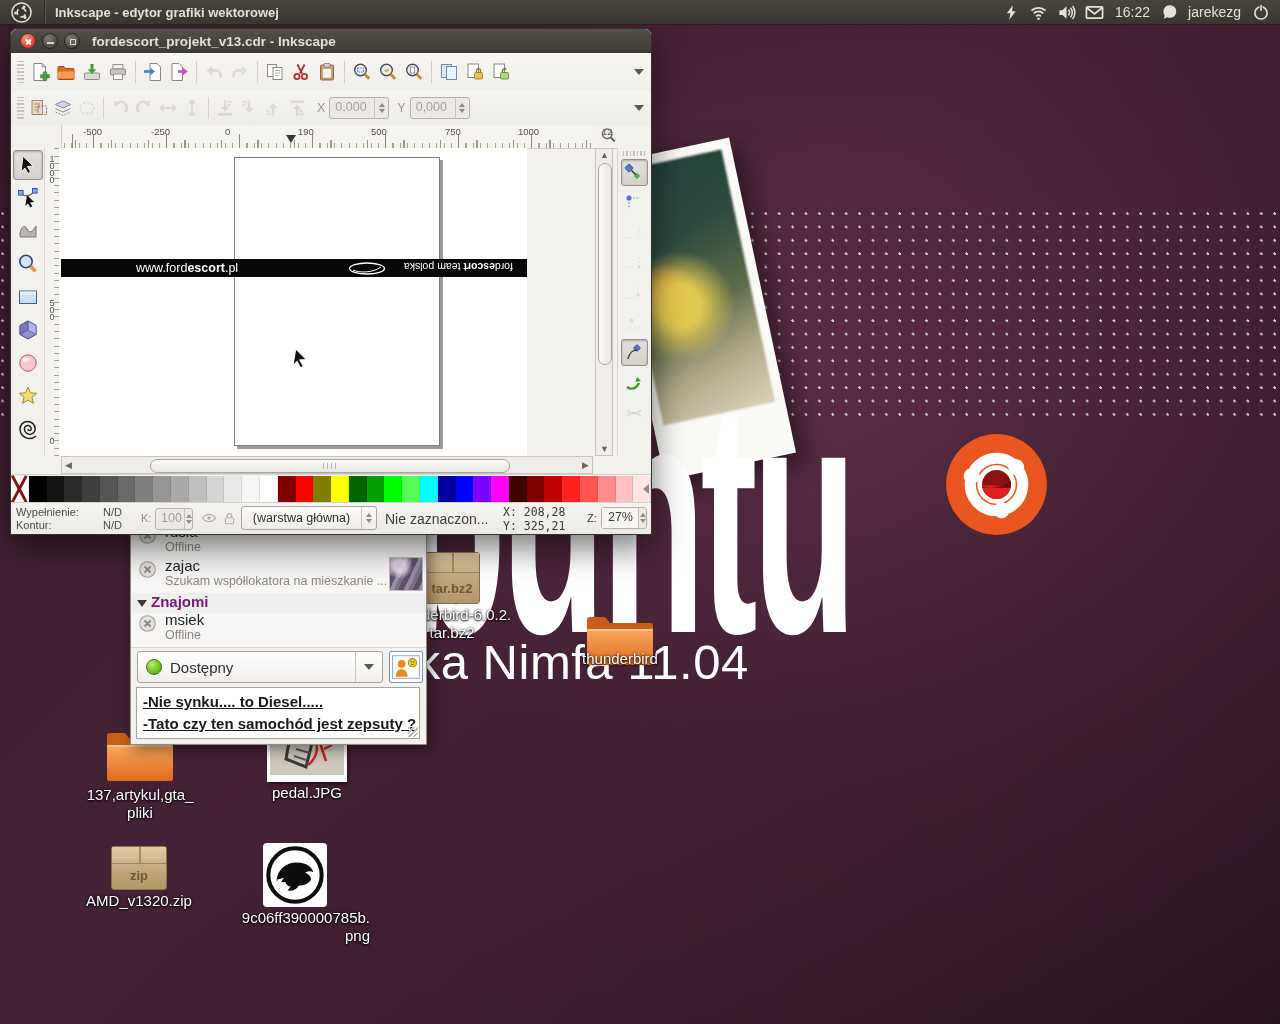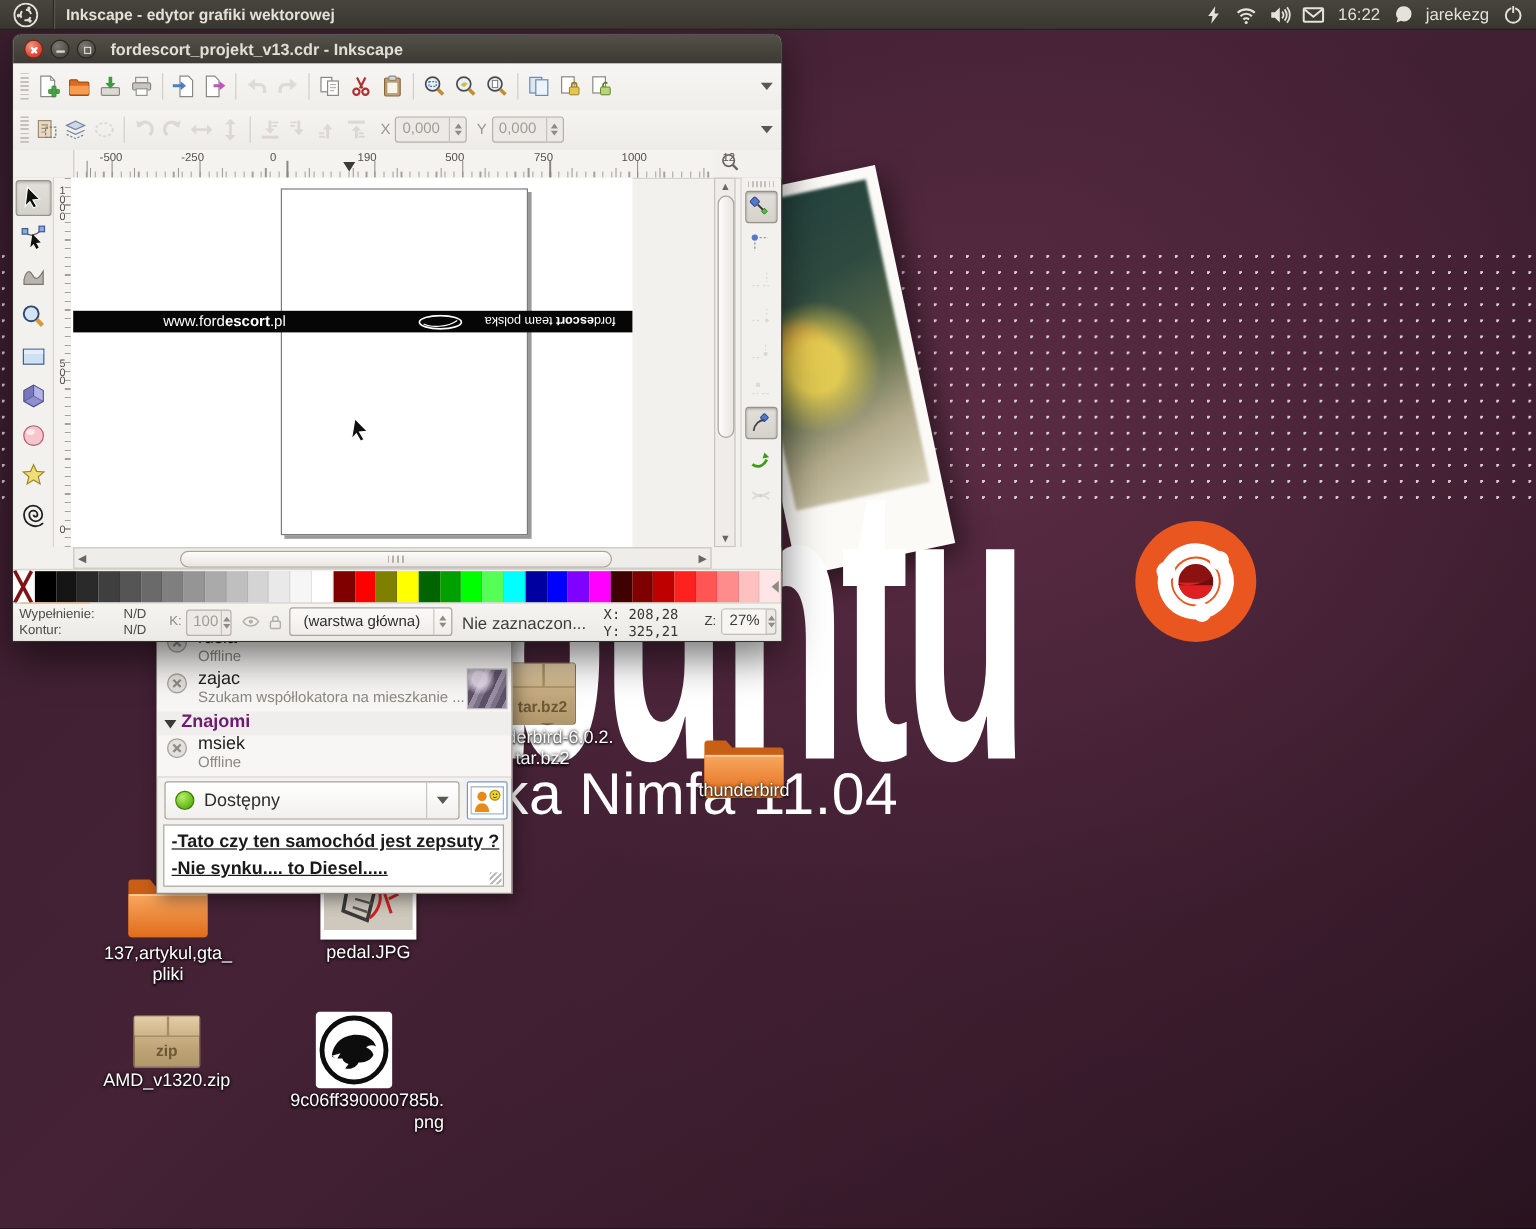--- a/index.html
+++ b/index.html
@@ -346,22 +346,22 @@
         <rect x="0.5" y="0.5" width="25" height="21" fill="#fff" stroke="#9ab0cc"></rect>
         <circle cx="9" cy="8" r="3.6" fill="#e8891a"></circle>
         <path d="M3.5 20c0-4.5 2.6-6.8 5.5-6.8s5.5 2.3 5.5 6.8z" fill="#e8891a"></path>
         <circle cx="19" cy="7" r="3.8" fill="#f2d230" stroke="#b09010"></circle>
         <circle cx="17.8" cy="6.2" r=".6" fill="#333"></circle>
           <circle cx="20.2" cy="6.2" r=".6" fill="#333"></circle>
         <path d="M17.6 8.2c.9.9 1.9.9 2.8 0" fill="none" stroke="#333" stroke-width=".7"></path>
       </svg>
     </div>
     <div class="msgbox">
+      <div class="mline">-Nie synku.... to Diesel.....</div>
       <div class="mline">-Tato czy ten samochód jest zepsuty ?</div>
-      <div class="mline">-Nie synku.... to Diesel.....</div>
       <div class="grip-corner"></div>
     </div>
   </div>
 
   <div class="inks">
     <div class="tbar">
       <span class="wbtn close"></span>
       <span class="wbtn minmax min"></span>
       <span class="wbtn minmax max"></span>
       <span class="wtitle">fordescort_projekt_v13.cdr - Inkscape</span>

